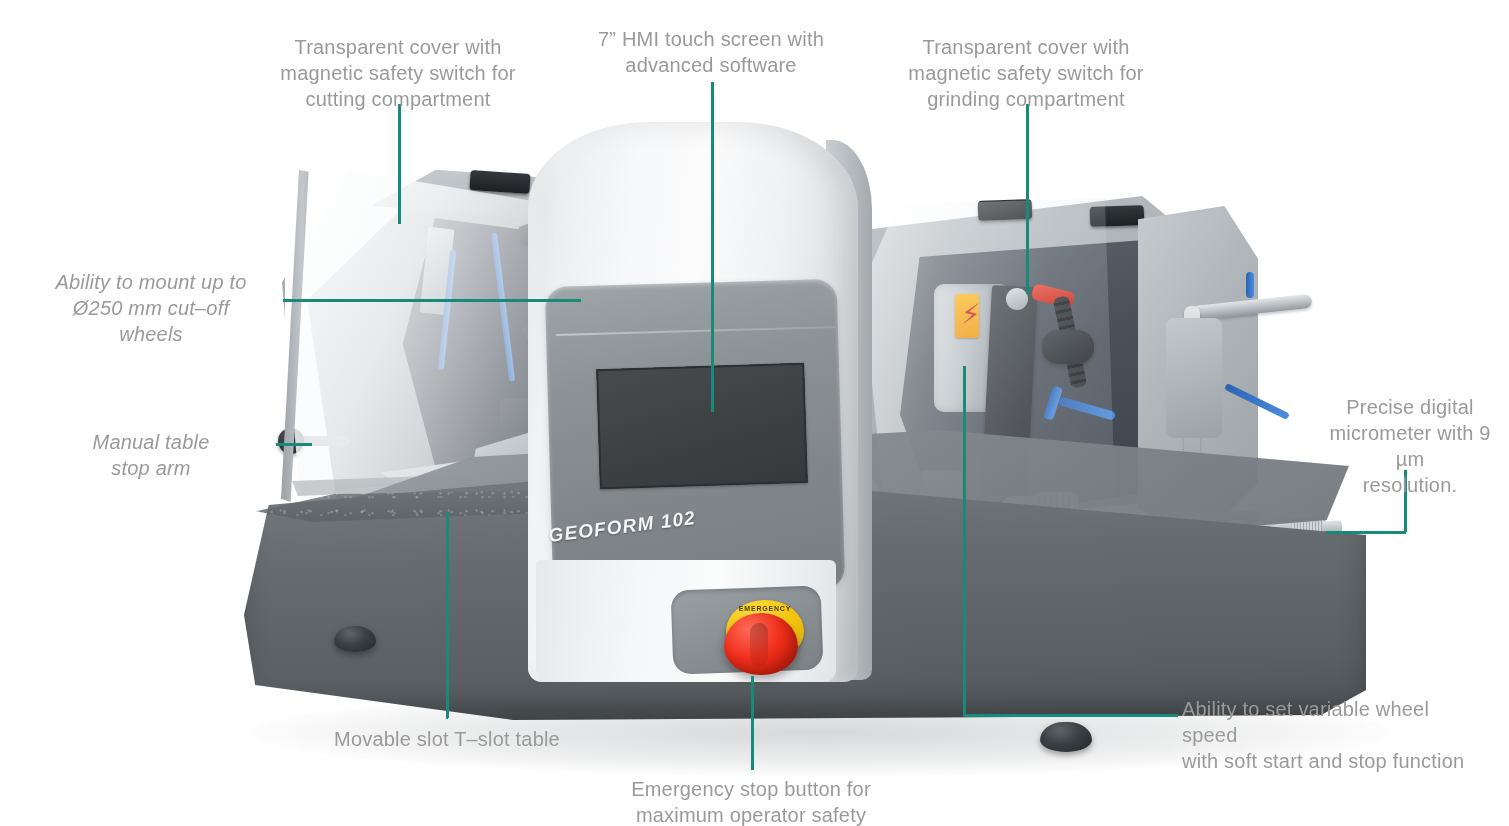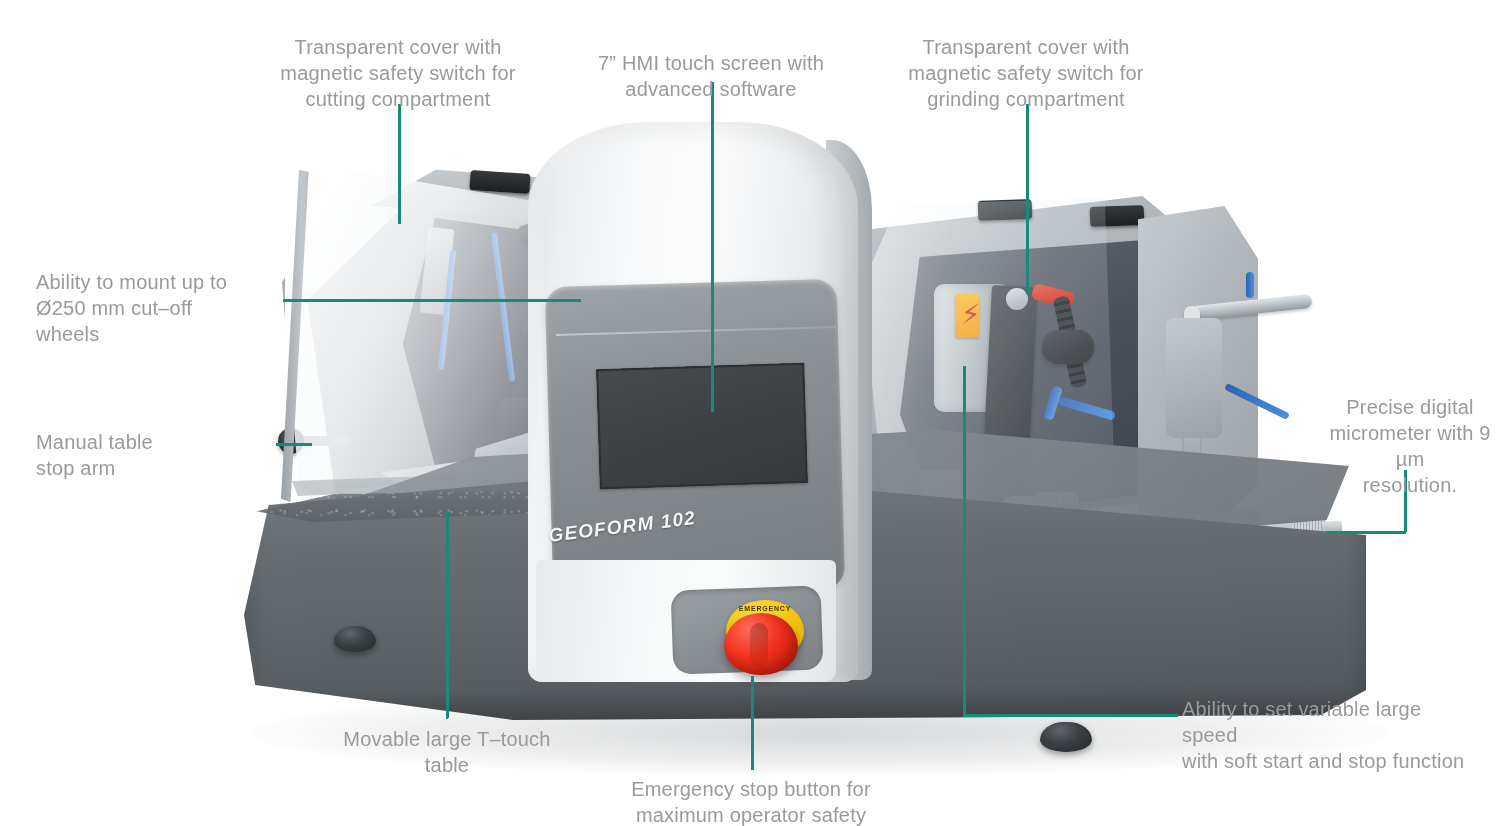--- a/index.html
+++ b/index.html
@@ -20,21 +20,21 @@
   .callout{
     position:absolute;
     color:#9a9a9a;
     font-size:20px;
     line-height:26px;
     letter-spacing:.2px;
     white-space:pre-line;
     user-select:none;
   }
   .c-center{text-align:center;}
-  .c-right{text-align:left;}
+  .c-right{text-align:center;font-style:italic;}
   .c-left{text-align:left;}
 
   
   .leader{position:absolute;background:#178a79;}
   .lv{width:3px;}
   .lh{height:3px;}
 
   
   #machine{position:absolute;left:0;top:0;width:1509px;height:826px;}
 
@@ -501,39 +501,39 @@
 
   <div class="leader lv" style="left:751px;top:676px;height:94px;"></div>
 
   <div class="leader lv" style="left:963px;top:366px;height:350px;"></div>
   <div class="leader lh" style="left:963px;top:714px;width:215px;"></div>
 
   <div class="callout c-center" style="left:278px;top:34px;width:240px;">Transparent cover with
 magnetic safety switch for
 cutting compartment</div>
 
-  <div class="callout c-center" style="left:591px;top:50px;width:240px;text-align:center;">7” HMI touch screen with
+  <div class="callout c-center" style="left:591px;top:26px;width:240px;text-align:center;">7” HMI touch screen with
 advanced software</div>
 
   <div class="callout c-center" style="left:906px;top:34px;width:240px;">Transparent cover with
 magnetic safety switch for
 grinding compartment</div>
 
   <div class="callout c-right" style="left:36px;top:269px;width:230px;">Ability to mount up to
 Ø250 mm cut–off
 wheels</div>
 
   <div class="callout c-right" style="left:36px;top:429px;width:230px;">Manual table
 stop arm</div>
 
   <div class="callout c-center" style="left:1320px;top:394px;width:180px;">Precise digital
 micrometer with 9 µm
 resolution.</div>
 
-  <div class="callout c-center" style="left:322px;top:726px;width:250px;">Movable large T–touch table</div>
+  <div class="callout c-center" style="left:322px;top:726px;width:250px;">Movable slot T–slot table</div>
 
   <div class="callout c-center" style="left:626px;top:776px;width:250px;">Emergency stop button for
 maximum operator safety</div>
 
-  <div class="callout c-left" style="left:1182px;top:696px;width:300px;">Ability to set variable large speed
+  <div class="callout c-left" style="left:1182px;top:696px;width:300px;">Ability to set variable wheel speed
 with soft start and stop function</div>
 
 </div>
 
 </body></html>

